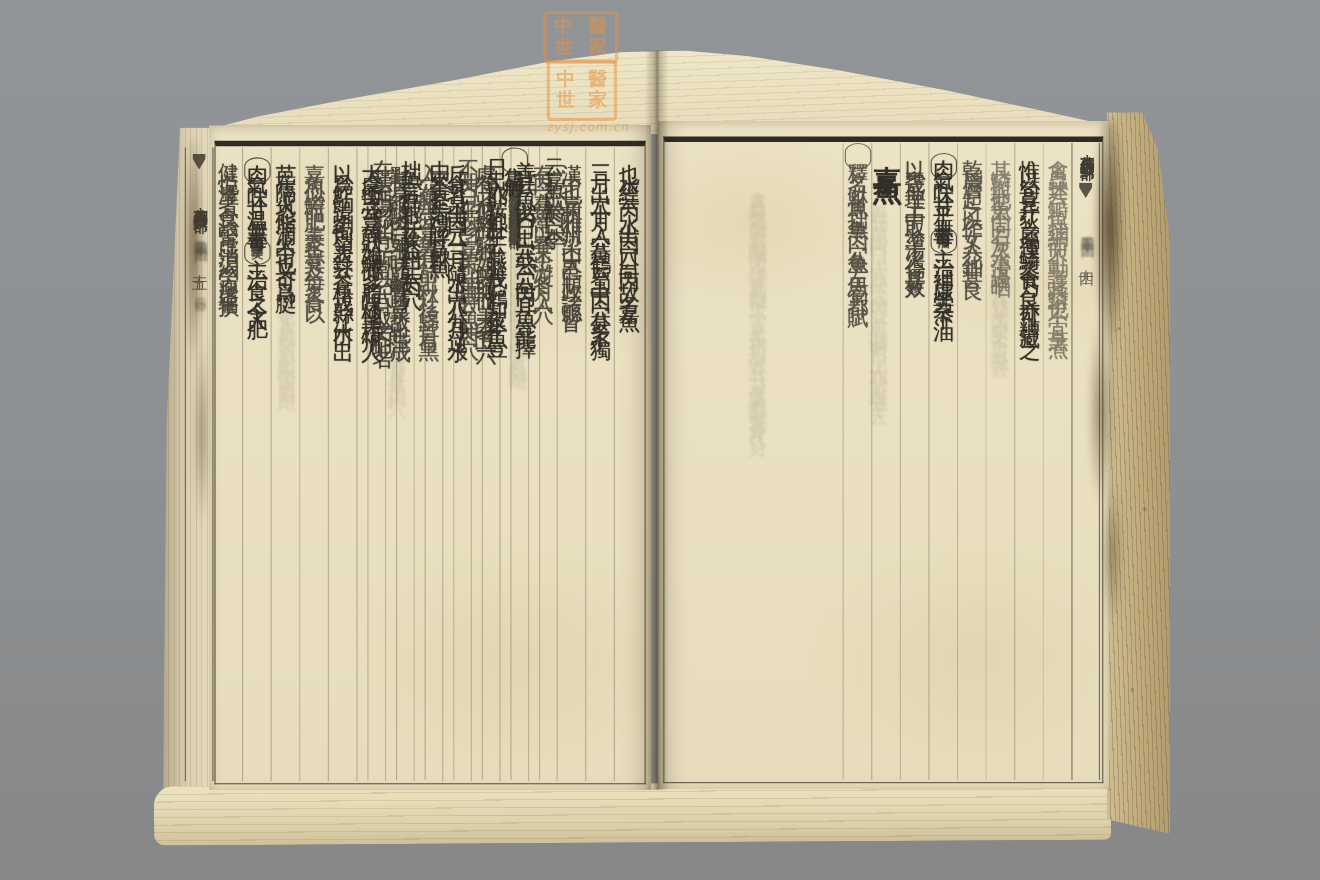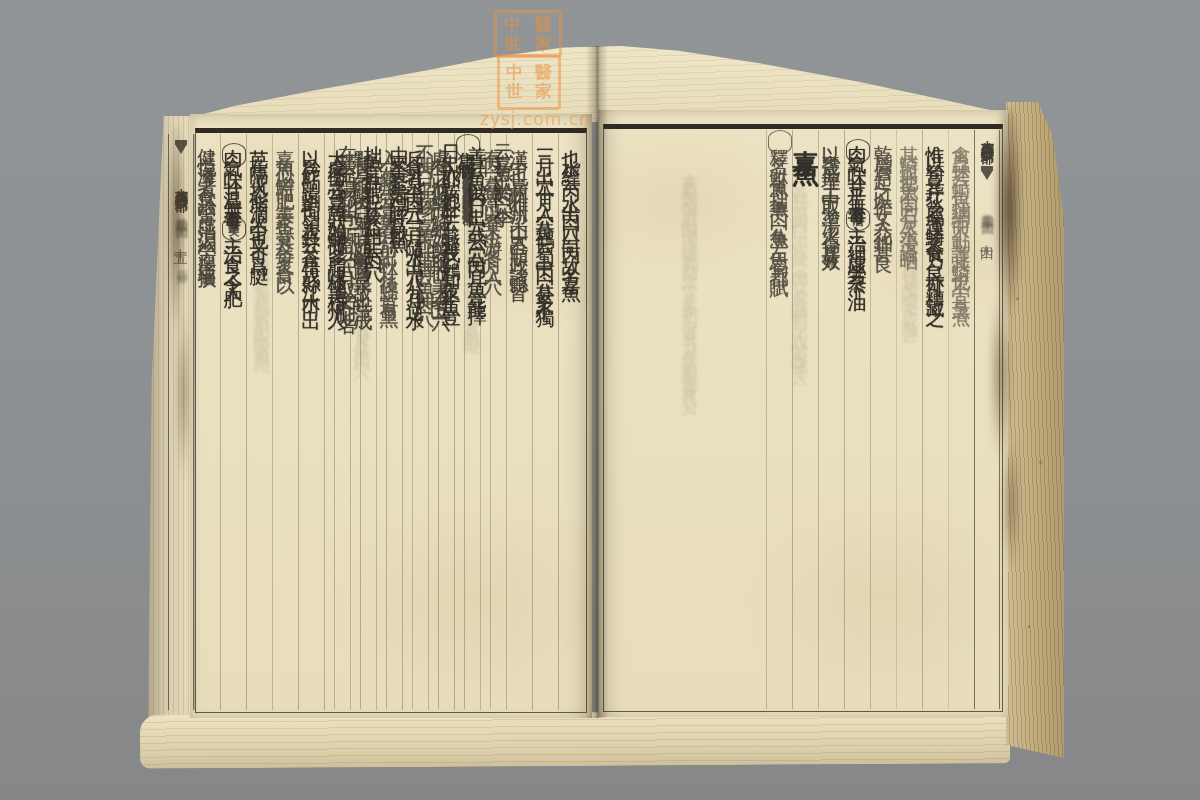--- a/index.html
+++ b/index.html
@@ -91,21 +91,21 @@
     transform:scaleX(-1);opacity:.15;filter:blur(.8px);color:#4e483a;
     font-size:17px;letter-spacing:7px;line-height:23px;pointer-events:none;}
 
   
   .watermark{position:absolute;color:rgba(232,146,66,.55);text-align:center;}
   .wm-seal{border:3px solid rgba(232,146,66,.5);border-radius:4px;
     display:flex;flex-wrap:wrap;align-content:center;justify-content:center;
     font-weight:bold;filter:blur(.6px);}
   .wm-seal span{width:50%;font-size:17px;line-height:19px;}
   .wm-url{font-family:"DejaVu Sans","Liberation Sans",sans-serif;
-    font-size:17px;letter-spacing:1px;filter:blur(.5px);margin-top:3px;}
+    font-size:11px;letter-spacing:1px;filter:blur(.5px);margin-top:3px;font-style:italic;}
   #wm-a{left:494px;top:10px;width:62px;height:42px;}
   #wm-b{left:497px;top:54px;width:58px;height:50px;}
 </style>
 </head>
 <body>
 
 <div class="scene">
 
   <div class="edge-top"></div>
   <div class="edge-left"></div>

